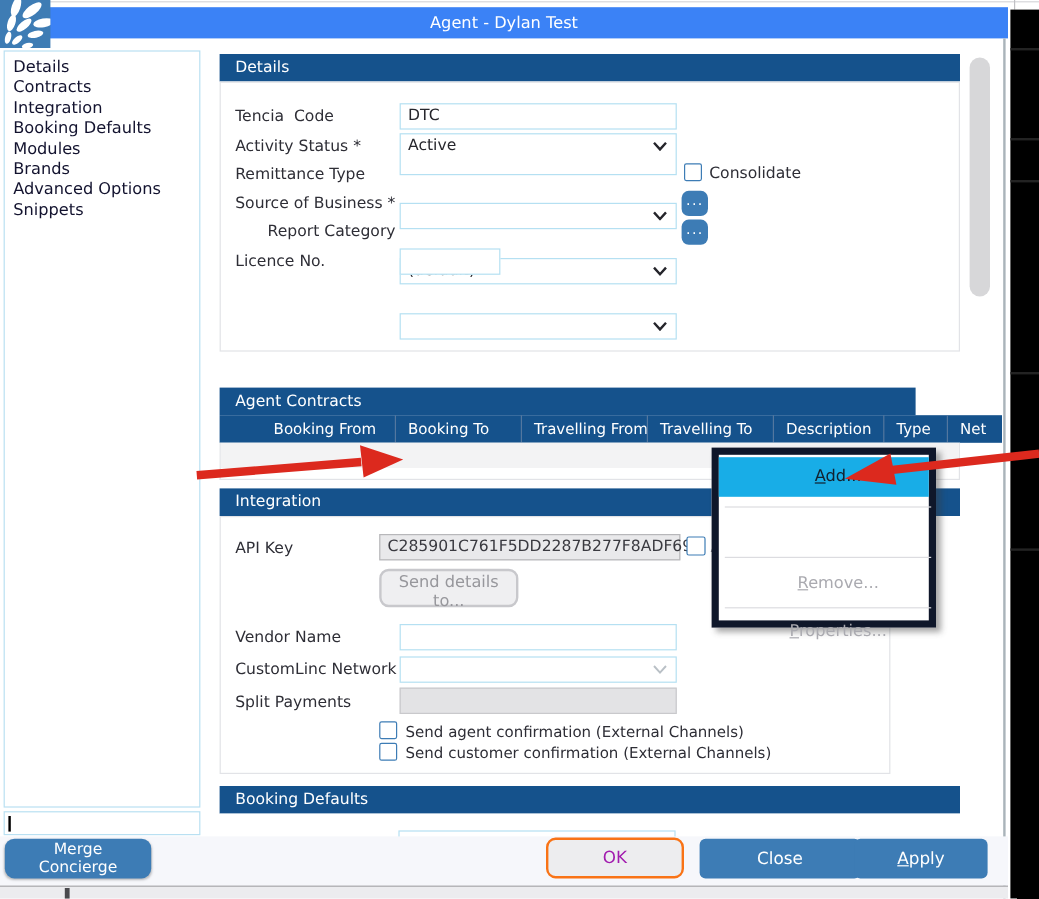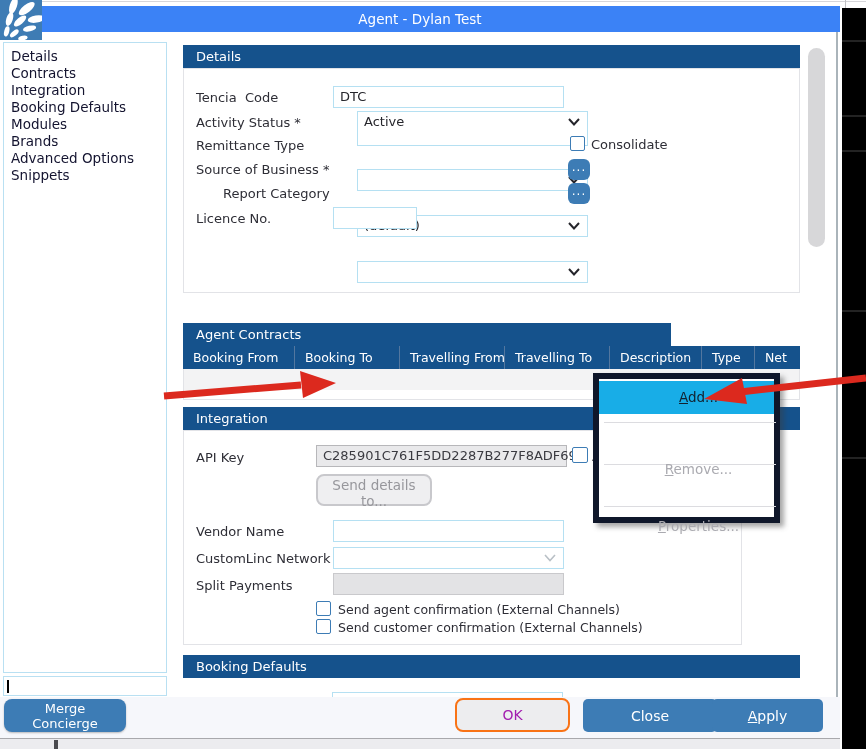--- a/index.html
+++ b/index.html
@@ -25,21 +25,21 @@
       line-height:20px;padding-left:6px;}
   .tb.dis{background:#e9e9eb;border-color:#b7b7ba;color:#3a3a40;}
   .tb.dis2{background:#e3e3e5;border-color:#c9c9cc;}
   .dd{background:#fff;border:1px solid #b5e0f2;box-sizing:border-box;font-size:13px;color:#26262c;
       line-height:20px;padding-left:6px;position:relative;}
   .chev{position:absolute;right:7px;top:6px;}
   .cb{background:#fff;border:1px solid #3d7cb5;box-sizing:border-box;border-radius:2px;}
   .dots-btn{background:#3d7cb5;color:#fff;border-radius:6px;font-size:12px;text-align:center;
             line-height:14px;letter-spacing:1px;}
   
-  .thead{display:flex;background:#15528c;height:23px;}
+  .thead{display:flex;background:#15528c;height:23px;padding-left:35px;}
   .th{color:#fff;font-size:12.5px;line-height:23px;padding-left:10px;box-sizing:border-box;
       border-right:1px solid #53779f;overflow:hidden;white-space:nowrap;}
   .th:last-child{border-right:none;}
   
   .menu{left:593px;top:373px;width:187px;height:150px;background:#fff;border:6px solid #0f172a;
         box-shadow:4px 4px 5px rgba(60,60,60,.45);z-index:50;box-sizing:border-box;text-align:center;}
   .mi{position:absolute;left:0;width:100%;height:33px;font-size:13.5px;color:#1d2430;
       line-height:33px;padding-left:24px;box-sizing:border-box;cursor:default;}
   .mi.hl{background:#18ade7;color:#12212f;}
   .mi.dis{color:#aaaab0;}
@@ -94,21 +94,21 @@
     <div class="side-item">Advanced Options</div>
     <div class="side-item">Snippets</div>
   </div>
   <div class="abs side-mini">
     <div class="abs caret"></div>
   </div>
 
   <div class="abs hdrbar" style="left:183px;top:45px;width:617px;">
     <span>Details</span>
   </div>
-  <div class="abs panel" style="left:183px;top:68px;width:617px;height:225px;padding-left:24px;">
+  <div class="abs panel" style="left:183px;top:68px;width:617px;height:225px;">
     <div class="abs lbl" style="left:12px;top:21px;">Tencia  Code</div>
     <div class="abs tb" style="left:149px;top:17px;width:231px;height:22px;">DTC</div>
 
     <div class="abs lbl" style="left:12px;top:46px;">Activity Status *</div>
     <div class="abs dd" style="left:149px;top:42px;width:231px;height:35px;">
       <span>Active</span>
       <svg class="chev" width="12" height="8" viewBox="0 0 12 8">
           <path d="M1 1 L6 6.5 L11 1" fill="none" stroke="#25252b" stroke-width="2"></path>
         </svg>
     </div>
@@ -138,21 +138,21 @@
       <svg class="chev" width="12" height="8" viewBox="0 0 12 8">
           <path d="M1 1 L6 6.5 L11 1" fill="none" stroke="#25252b" stroke-width="2"></path>
         </svg>
     </div>
     <div class="abs dots-btn" style="left:384px;top:114px;width:22px;height:21px;line-height:16px;">...</div>
 
     <div class="abs lbl" style="left:12px;top:142px;">Licence No.</div>
     <div class="abs tb" style="left:149px;top:138px;width:84px;height:22px;"></div>
   </div>
 
-  <div class="abs hdrbar" style="left:183px;top:323px;width:488px;">
+  <div class="abs hdrbar" style="left:183px;top:323px;width:580px;">
     <span>Agent Contracts</span>
   </div>
   <div class="abs thead" style="left:183px;top:346px;width:617px;">
     <div class="th" style="width:112px;">Booking From</div>
     <div class="th" style="width:105px;">Booking To</div>
     <div class="th" style="width:105px;">Travelling From</div>
     <div class="th" style="width:105px;">Travelling To</div>
     <div class="th" style="width:92px;">Description</div>
     <div class="th" style="width:53px;">Type</div>
     <div class="th" style="width:45px;">Net</div>
@@ -210,21 +210,21 @@
     <button class="abs btn-blue" style="left:712px;top:2px;width:111px;height:33px;"><u>A</u>pply</button>
   </div>
   <div class="abs strip">
     <div class="abs" style="left:54px;top:1px;width:4px;height:10px;background:#4a4a4e;"></div>
   </div>
 
   <div class="abs menu">
     <div class="mi hl" style="top:2px;"><u>A</u>dd...</div>
     <div class="msep" style="top:43px;"></div>
     <div class="msep" style="top:85px;"></div>
-    <div class="mi dis" style="top:74px;"><u>R</u>emove...</div>
+    <div class="mi dis" style="top:91px;"><u>R</u>emove...</div>
     <div class="msep" style="top:127px;"></div>
     <div class="mi dis" style="top:131px;"><u>P</u>roperties...</div>
   </div>
 
   <div class="abs dlg-edge"></div>
   <div class="abs rtopline"></div>
   <div class="abs rblack">
     <div class="rline" style="top:32px;"></div>
     <div class="rline" style="top:107px;"></div>
     <div class="rline" style="top:142px;"></div>

